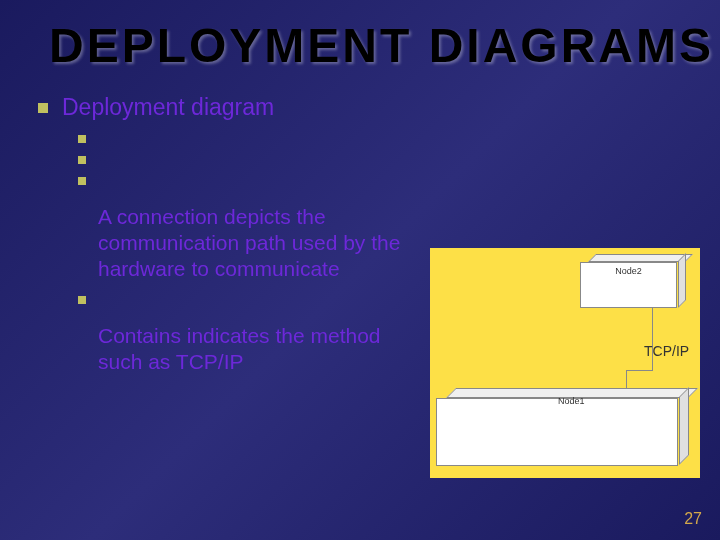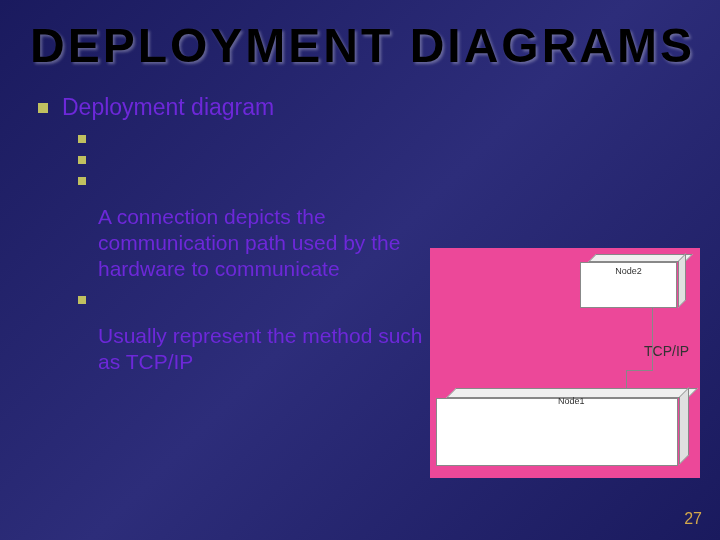--- a/index.html
+++ b/index.html
@@ -10,21 +10,21 @@
     font-family: "Comic Sans MS", "Segoe Script", cursive, sans-serif;
     position: relative;
     overflow: hidden;
   }
   .title {
     color: #000;
     text-shadow: 2px 2px 3px rgba(255,255,255,0.3);
     font-size: 48px;
     font-weight: bold;
     letter-spacing: 3px;
-    padding: 18px 0 0 30px;
+    padding: 18px 0 0 49px;
   }
   .content {
     padding: 20px 20px 0 38px;
     color: #6d28d9;
   }
   .bullet-row {
     display: flex;
     align-items: flex-start;
     margin-bottom: 4px;
   }
@@ -56,21 +56,21 @@
   .narrow {
     max-width: 330px;
     margin-top: 36px;
   }
   .diagram {
     position: absolute;
     right: 20px;
     top: 248px;
     width: 270px;
     height: 230px;
-    background: #ec4899;
+    background: #fde047;
   }
   .node2 {
     position: absolute;
     left: 150px;
     top: 6px;
     width: 105px;
     height: 54px;
   }
   .node2 .top-face {
     position: absolute;
@@ -203,21 +203,21 @@
     <div class="bullet-square small"></div>
   </div>
 
   <div class="bullet-row level2">
     <div class="bullet-square small"></div>
     <div class="level2-text narrow">A connection depicts the communication path used by the hardware to communicate</div>
   </div>
 
   <div class="bullet-row level2">
     <div class="bullet-square small"></div>
-    <div class="level2-text narrow">Usually represent the method such as TCP/IP</div>
+    <div class="level2-text narrow">Contains indicates the method such as TCP/IP</div>
   </div>
 </div>
 
 <div class="diagram">
   <div class="node2">
     <div class="top-face"></div>
     <div class="side-face"></div>
     <div class="front-face">Node2</div>
   </div>
 

